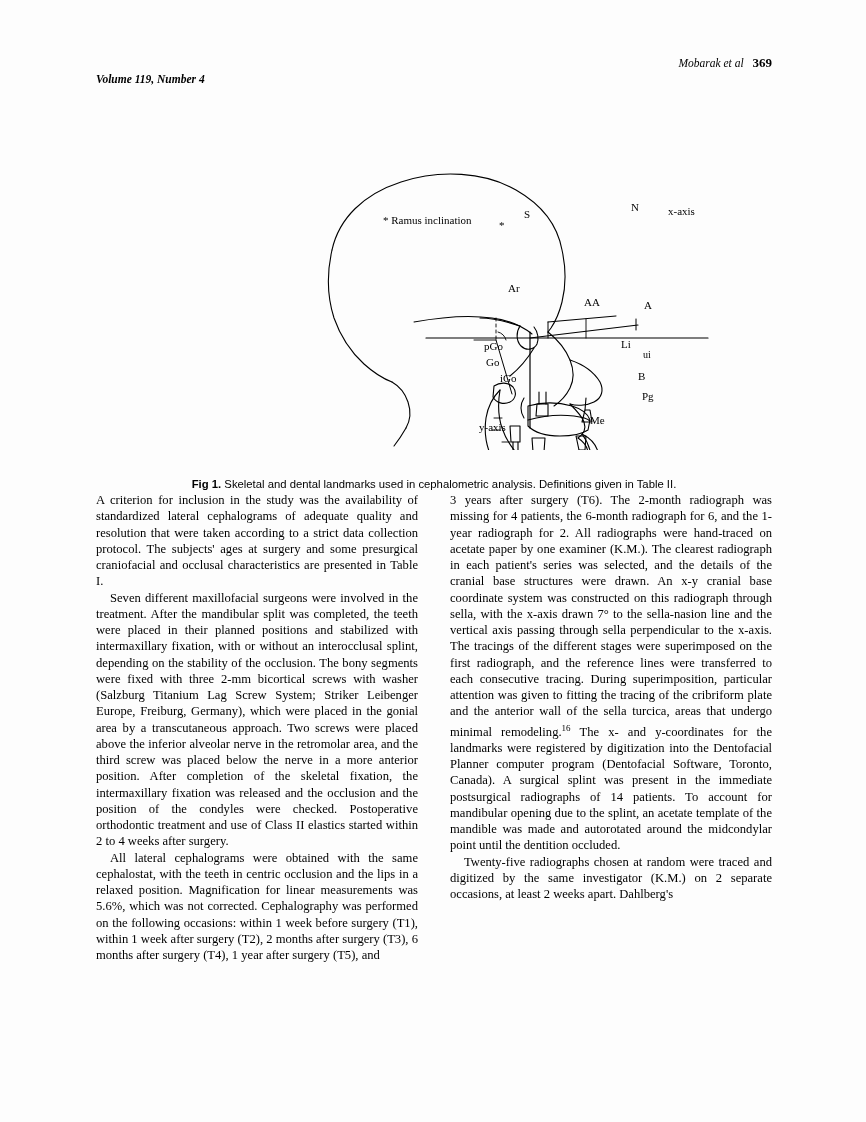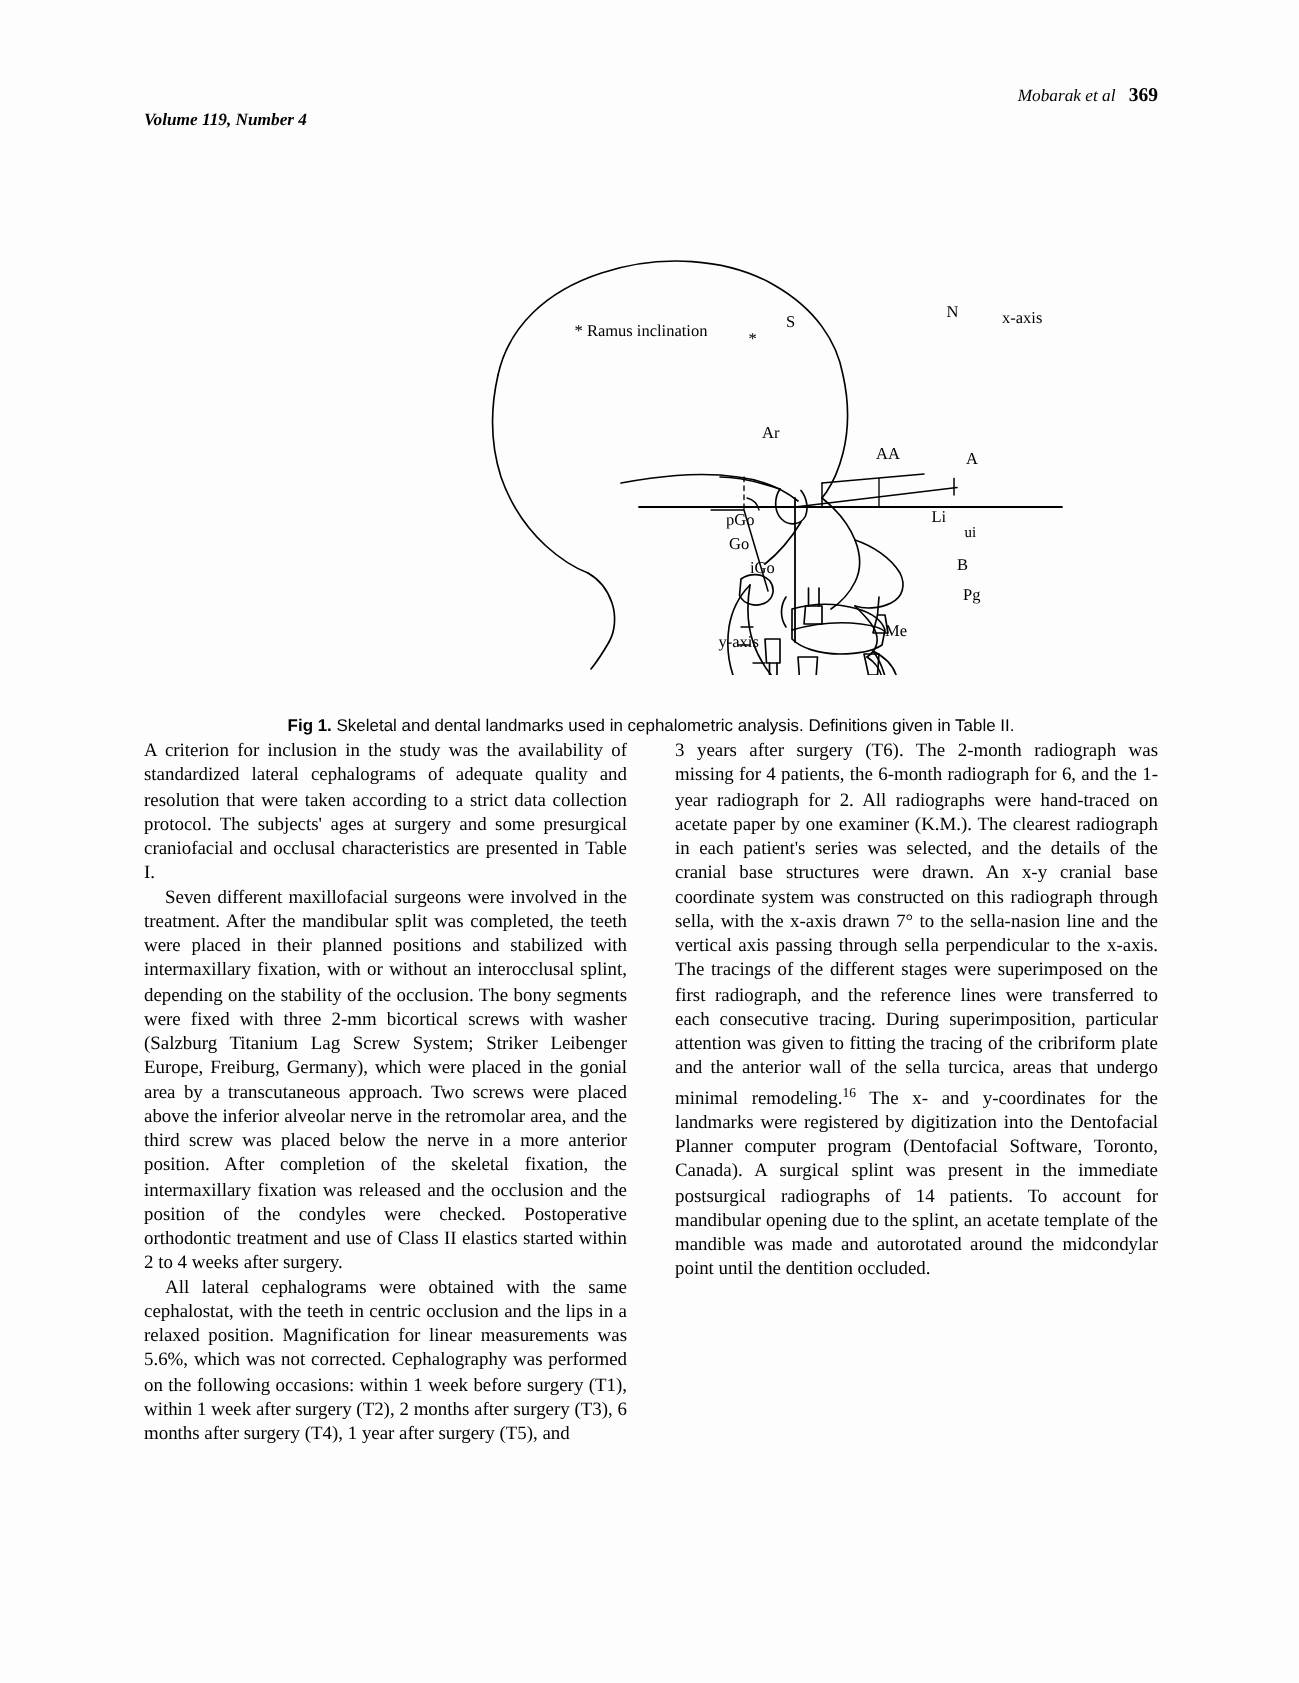--- a/index.html
+++ b/index.html
@@ -239,16 +239,17 @@
   </div>
 
   <div class="cols">
     <div class="col left">
       <p>A criterion for inclusion in the study was the availability of standardized lateral cephalograms of adequate quality and resolution that were taken according to a strict data collection protocol. The subjects' ages at surgery and some presurgical craniofacial and occlusal characteristics are presented in Table I.</p>
       <p class="ind">Seven different maxillofacial surgeons were involved in the treatment. After the mandibular split was completed, the teeth were placed in their planned positions and stabilized with intermaxillary fixation, with or without an interocclusal splint, depending on the stability of the occlusion. The bony segments were fixed with three 2-mm bicortical screws with washer (Salzburg Titanium Lag Screw System; Striker Leibenger Europe, Freiburg, Germany), which were placed in the gonial area by a transcutaneous approach. Two screws were placed above the inferior alveolar nerve in the retromolar area, and the third screw was placed below the nerve in a more anterior position. After completion of the skeletal fixation, the intermaxillary fixation was released and the occlusion and the position of the condyles were checked. Postoperative orthodontic treatment and use of Class II elastics started within 2 to 4 weeks after surgery.</p>
       <p class="ind">All lateral cephalograms were obtained with the same cephalostat, with the teeth in centric occlusion and the lips in a relaxed position. Magnification for linear measurements was 5.6%, which was not corrected. Cephalography was performed on the following occasions: within 1 week before surgery (T1), within 1 week after surgery (T2), 2 months after surgery (T3), 6 months after surgery (T4), 1 year after surgery (T5), and</p>
     </div>
     <div class="col right">
       <p><span>3 years after surgery (T6). The 2-month radiograph was missing for 4 patients, the 6-month radiograph for 6, and the 1-year radiograph for 2. All radiographs were hand-traced on acetate paper by one examiner (K.M.). The clearest radiograph in each patient's series was selected, and the details of the cranial base structures were drawn. An x-y cranial base coordinate system was constructed on this radiograph through sella, with the x-axis drawn 7° to the sella-nasion line and the vertical axis passing through sella perpendicular to the x-axis. The tracings of the different stages were superimposed on the first radiograph, and the reference lines were transferred to each consecutive tracing. During superimposition, particular attention was given to fitting the tracing of the cribriform plate and the anterior wall of the sella turcica, areas that undergo minimal remodeling.</span><sup>16</sup><span> The x- and y-coordinates for the landmarks were registered by digitization into the Dentofacial Planner computer program (Dentofacial Software, Toronto, Canada). A surgical splint was present in the immediate postsurgical radiographs of 14 patients. To account for mandibular opening due to the splint, an acetate template of the mandible was made and autorotated around the midcondylar point until the dentition occluded.</span></p>
+      <p class="ind">Twenty-five radiographs chosen at random were traced and digitized by the same investigator (K.M.) on 2 separate occasions, at least 2 weeks apart. Dahlberg's</p>
     </div>
   </div>
 
 </div>
 
 </body></html>

